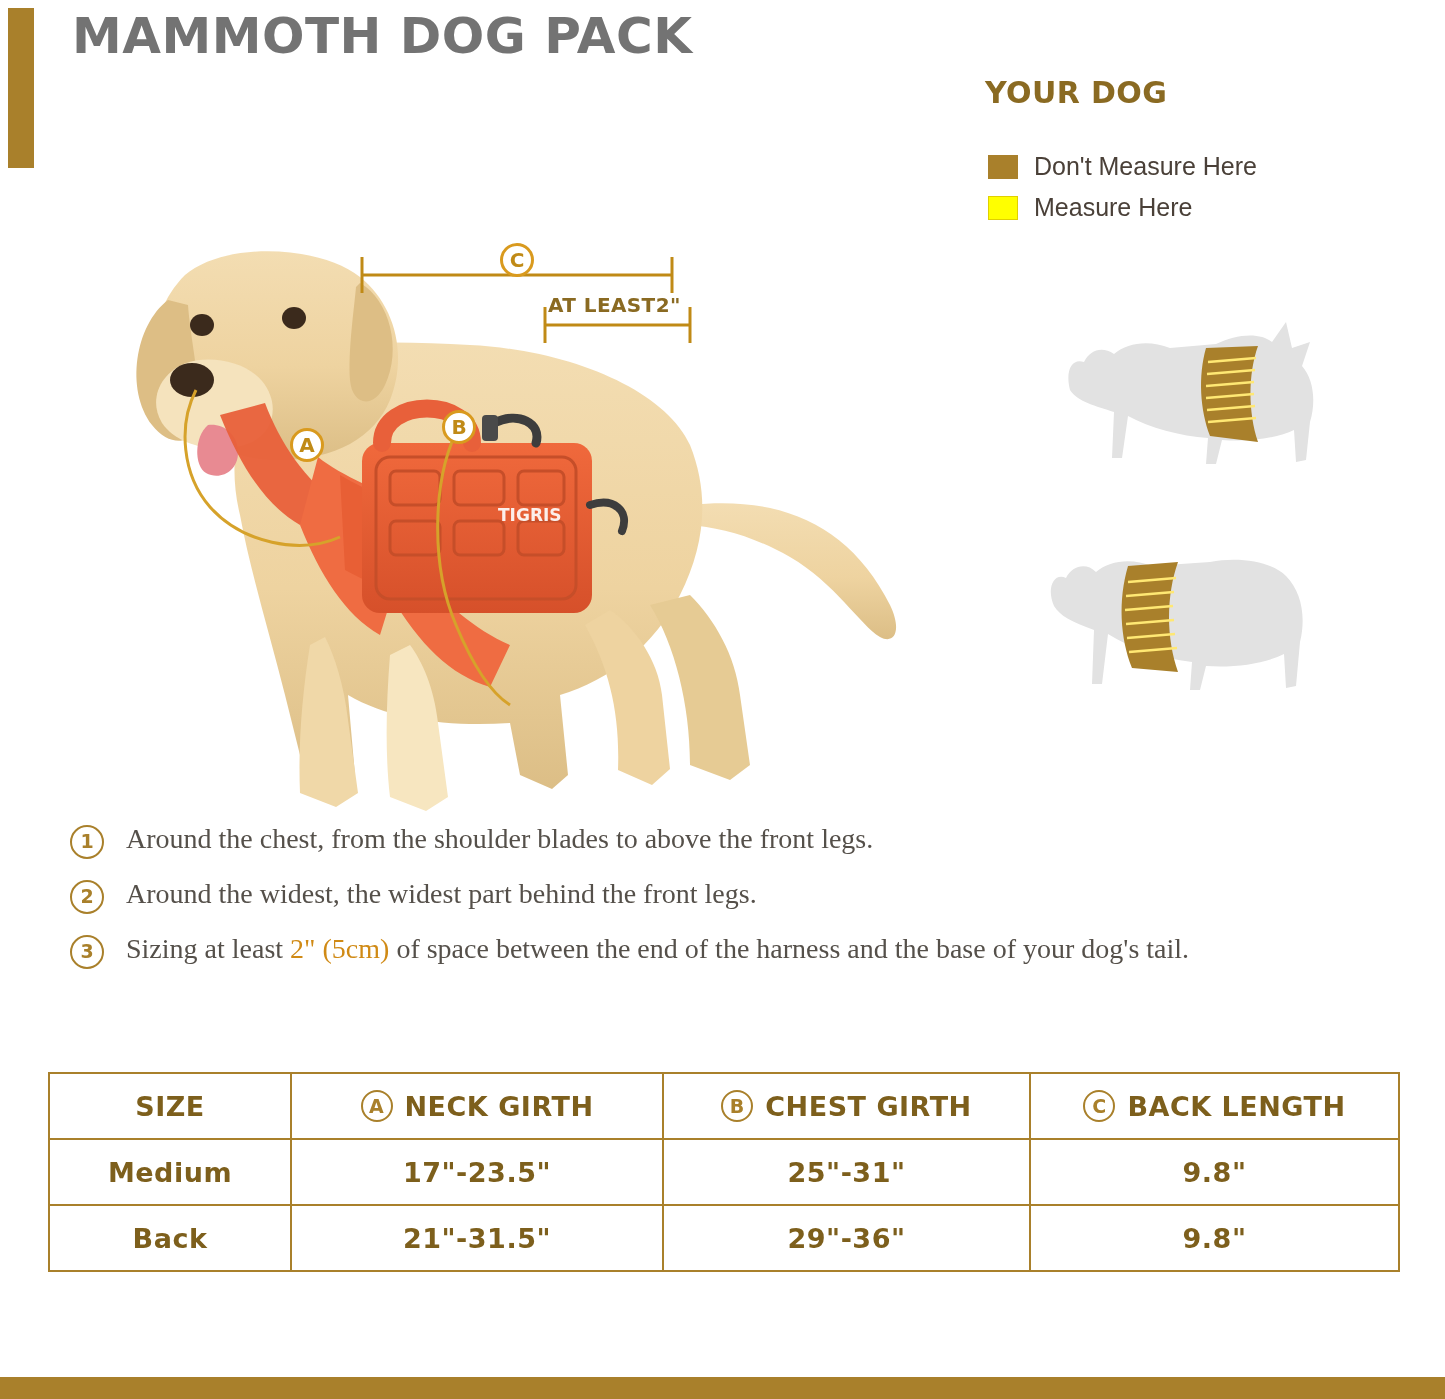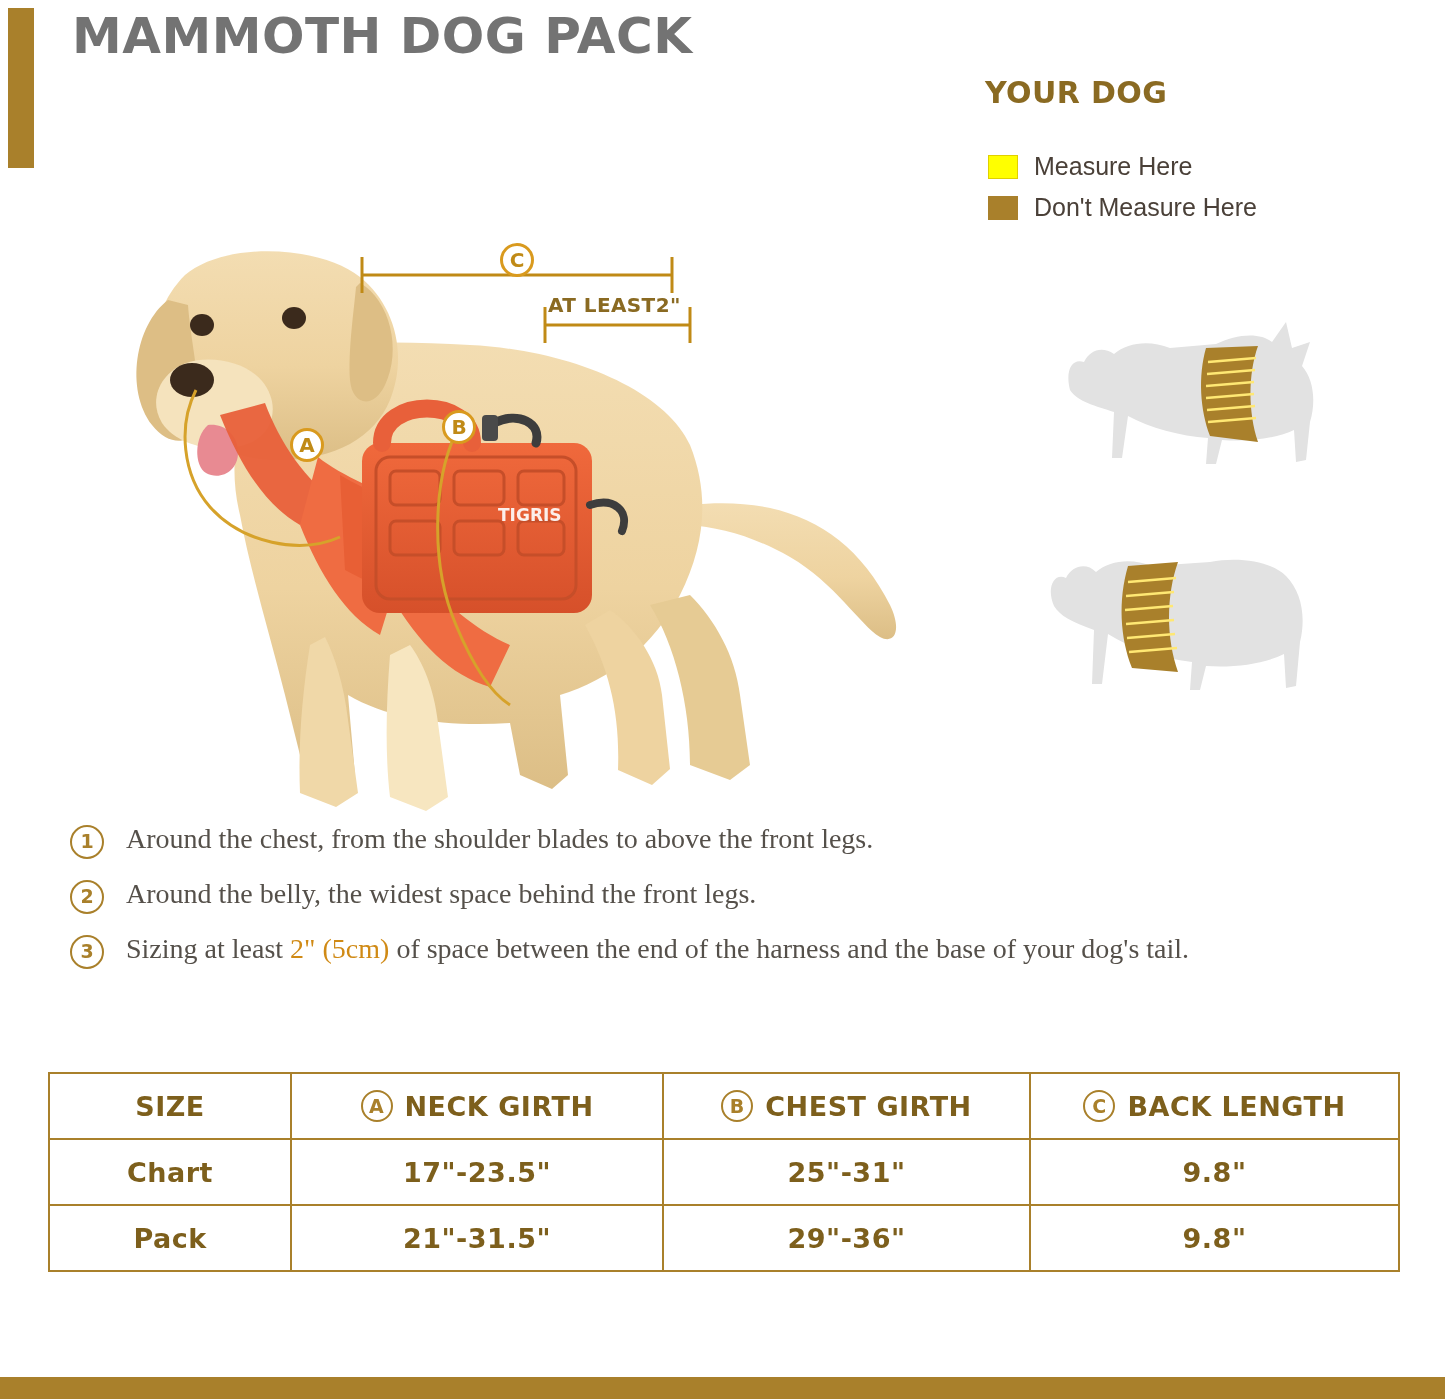--- a/index.html
+++ b/index.html
@@ -207,26 +207,26 @@
   <span>Mammoth Dog Pack</span>
 </div>
 
 <div class="measure-head">
   <br>
   <span>Your Dog</span>
 </div>
 
 <div class="legend">
   <div class="legend-row">
+    <span class="legend-swatch" style="background:#a9802b;"></span>
+    <span class="legend-label">Don't Measure Here</span>
+  </div>
+  <div class="legend-row">
     <span class="legend-swatch" style="background:#ffff00;border:1px solid #e0d000;"></span>
     <span class="legend-label">Measure Here</span>
-  </div>
-  <div class="legend-row">
-    <span class="legend-swatch" style="background:#a9802b;"></span>
-    <span class="legend-label">Don't Measure Here</span>
   </div>
 </div>
 
 <div class="photo-area">
   <svg width="840" height="650" viewBox="0 0 840 650">
     <defs>
       <linearGradient id="furG" x1="0" y1="0" x2="0" y2="1">
         <stop offset="0%" stop-color="#f3ddb2"></stop>
         <stop offset="55%" stop-color="#eed3a0"></stop>
         <stop offset="100%" stop-color="#dcbe86"></stop>
@@ -362,21 +362,21 @@
   </svg>
 </div>
 
 <div class="instructions">
   <div class="ins-row">
     <span class="ins-num">1</span>
     <span class="ins-text">Around the chest, from the shoulder blades to above the front legs.</span>
   </div>
   <div class="ins-row">
     <span class="ins-num">2</span>
-    <span class="ins-text">Around the belly, the widest space behind the front legs.</span>
+    <span class="ins-text">Around the widest, the widest part behind the front legs.</span>
   </div>
   <div class="ins-row">
     <span class="ins-num">3</span>
     <span class="ins-text"><span>Sizing at least </span><span class="hl">2" (5cm)</span><span> of space between the end of the harness and the base of your dog's tail.</span></span>
   </div>
 </div>
 
 <table class="size-table">
   <colgroup>
     <col class="col1">
@@ -406,27 +406,27 @@
       <th>
         <div class="th-inner">
           <span class="th-badge">C</span>
           <span>Back Length</span>
         </div>
       </th>
     </tr>
   </thead>
   <tbody>
     <tr>
-      <td>Chart</td>
+      <td>Medium</td>
       <td>17"-23.5"</td>
       <td>25"-31"</td>
       <td>9.8"</td>
     </tr>
     <tr>
-      <td>Pack</td>
+      <td>Back</td>
       <td>21"-31.5"</td>
       <td>29"-36"</td>
       <td>9.8"</td>
     </tr>
   </tbody>
 </table>
 
 <div class="footer-bar"></div>
 
 </body></html>

